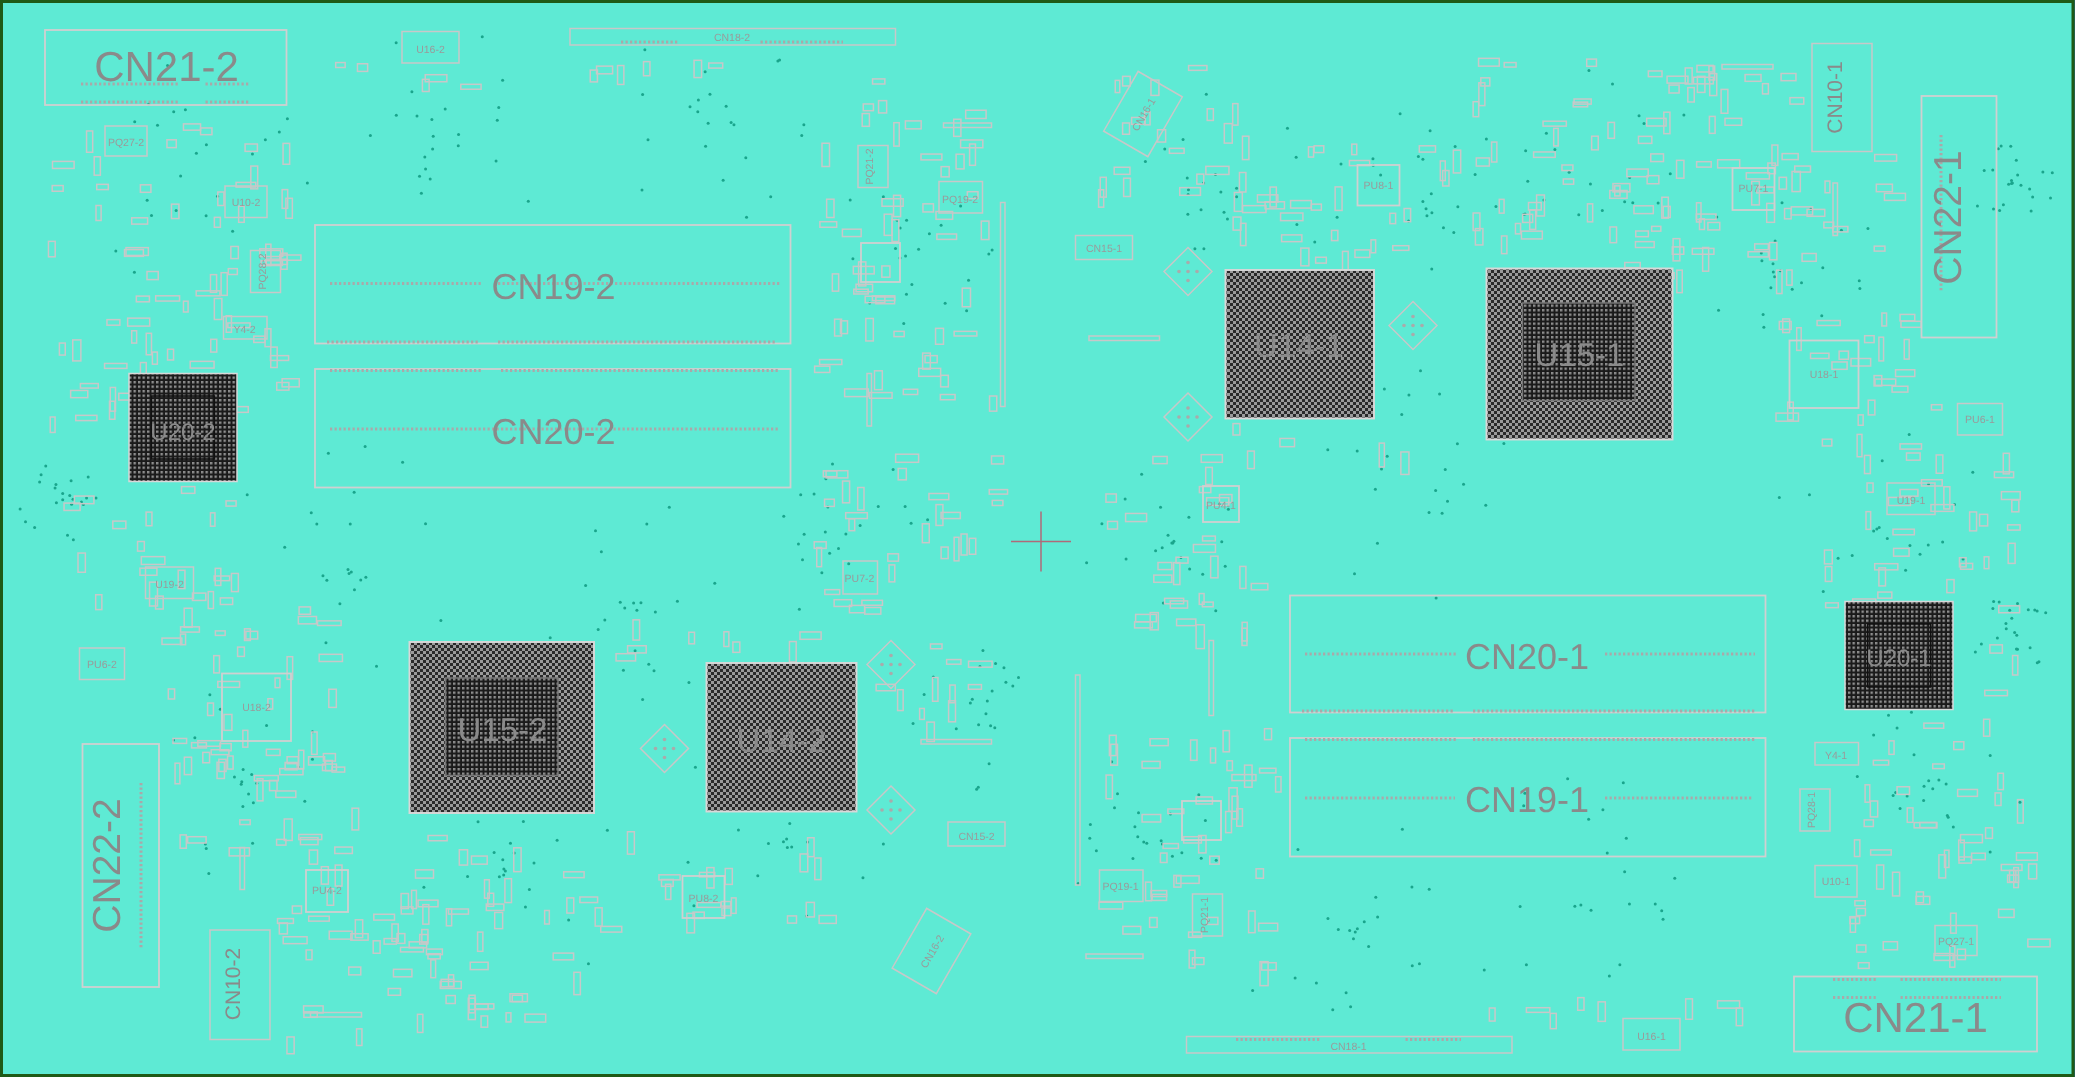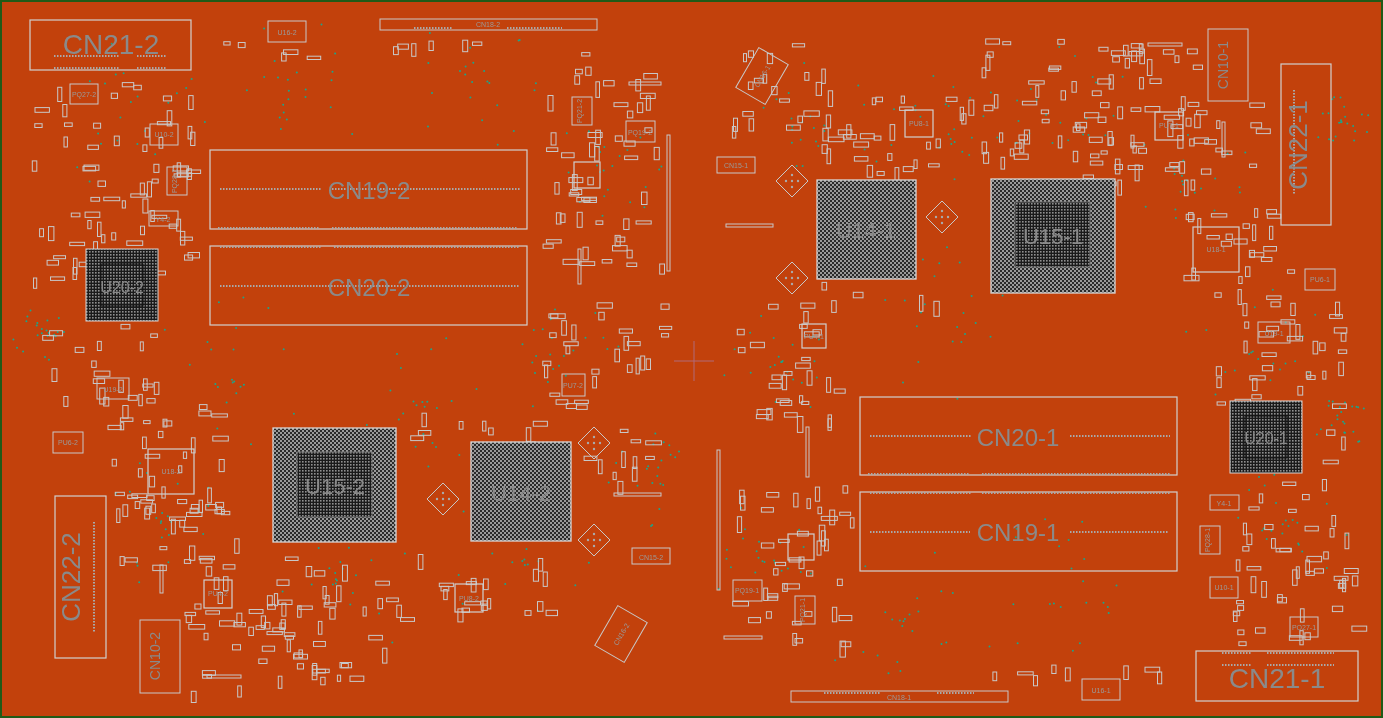--- a/index.html
+++ b/index.html
@@ -1,17 +1,17 @@
 <!DOCTYPE html>
 <html><head>
 <meta charset="utf-8">
 <style>
   html, body { margin: 0; padding: 0; background: #000; }
   body { width: 1383px; height: 718px; overflow: hidden; position: relative; font-family: "Liberation Sans", sans-serif; }
-  #board { position: absolute; left: 0; top: 0; width: 1383px; height: 718px; background: #c2410c; box-sizing: border-box; border: 2px solid #1f5a17; }
+  #board { position: absolute; left: 0; top: 0; width: 1383px; height: 718px; background: #5eead4; box-sizing: border-box; border: 2px solid #1f5a17; }
   svg { position: absolute; left: 0; top: 0; }
   .o { fill: none; stroke: #c8c8c8; stroke-width: 1; }
   .ob { fill: none; stroke: #d0d0d0; stroke-width: 1.2; }
   .bga { fill: url(#bgaPat); stroke: #d8d8d8; stroke-width: 1.3; }
   .bga2 { fill: url(#bgaPat2); stroke: #d8d8d8; stroke-width: 1; }
   .pins { stroke: #a9a9a9; stroke-width: 2; stroke-dasharray: 1.5 1.5; }
   .lbl-big { fill: #8a8a8a; font-family: "Liberation Sans", sans-serif; }
   .lbl-sm { fill: #9a9a9a; font-family: "Liberation Sans", sans-serif; font-size: 7px; }
   .via { fill: #1aa58c; }
   .cross { stroke: #b06a78; stroke-width: 1; }

